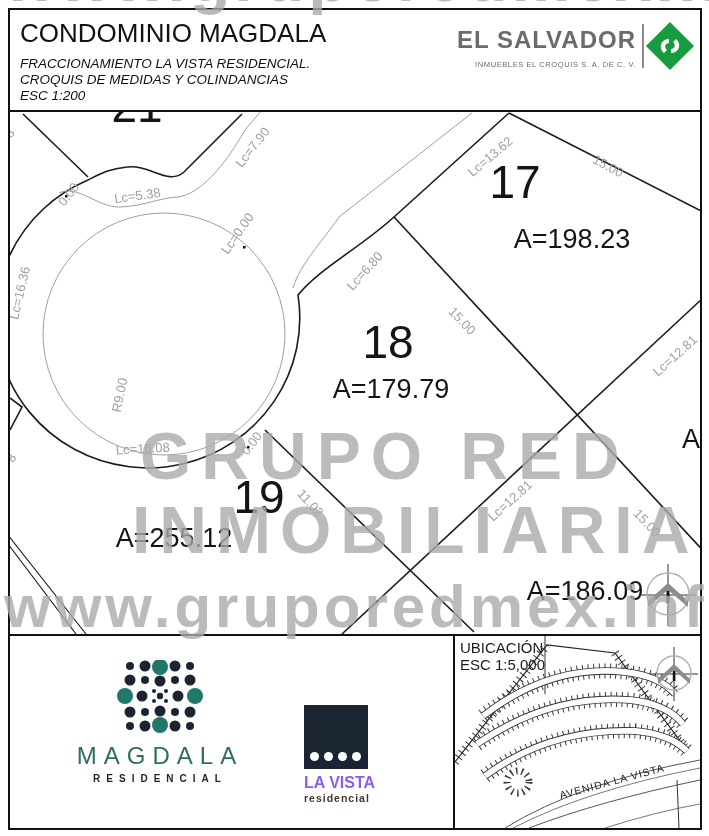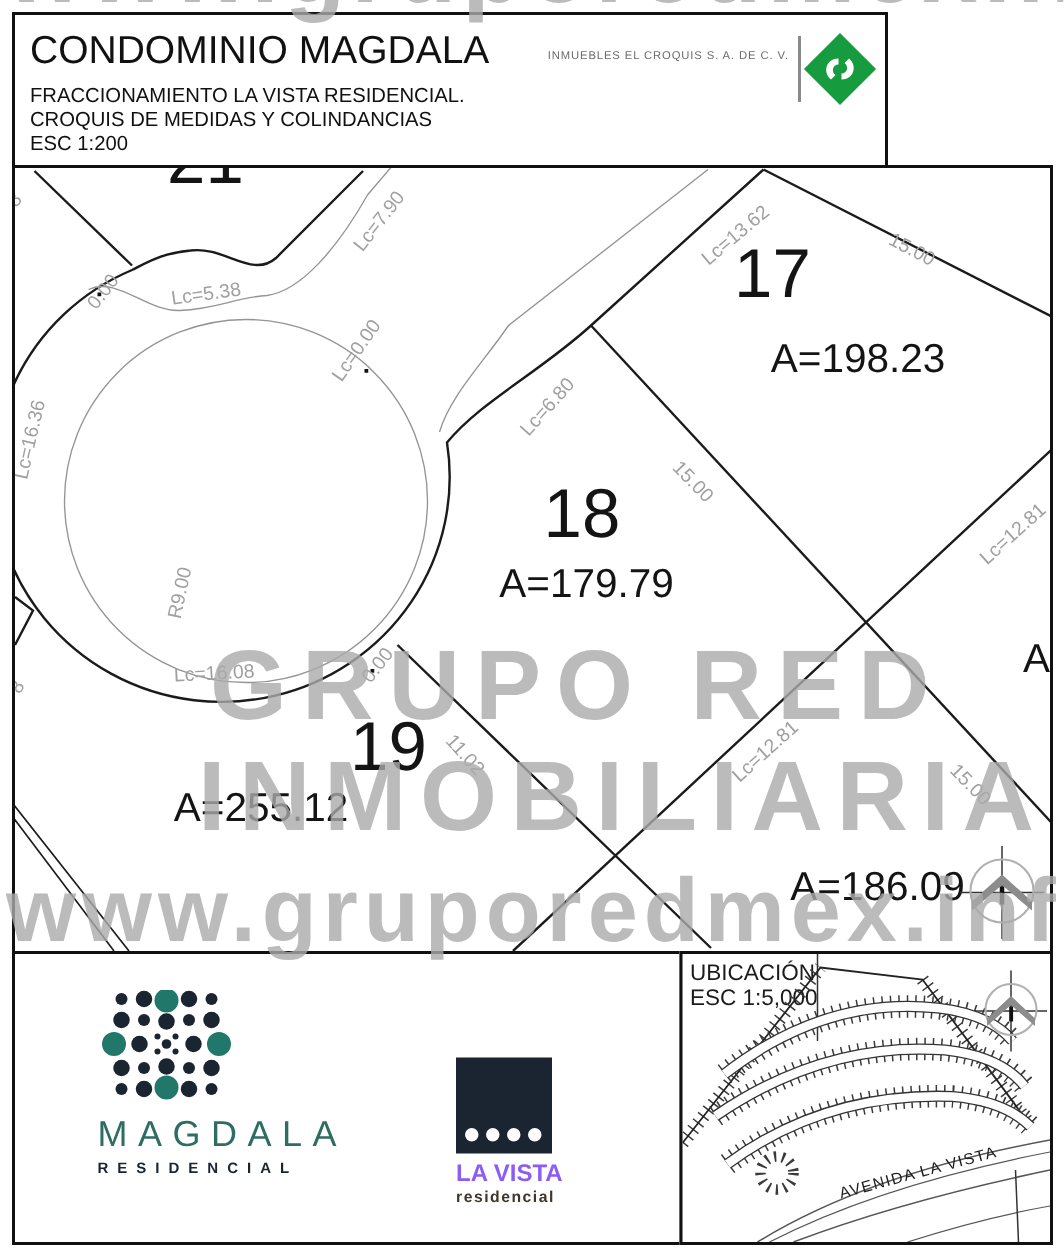--- a/index.html
+++ b/index.html
@@ -1,22 +1,22 @@
 <!DOCTYPE html>
 <html><head>
 <meta charset="utf-8">
 <style>
   html,body{margin:0;padding:0;background:#fff;}
   body{font-family:"Liberation Sans", sans-serif; -webkit-font-smoothing:antialiased;}
   #page{position:relative;width:709px;height:836px;background:#fff;overflow:hidden;}
   .box{position:absolute;border:2px solid #111;background:#fff;box-sizing:border-box;}
   
-  #hdr{left:8px;top:8px;width:584px;height:104px;}
+  #hdr{left:8px;top:8px;width:694px;height:104px;}
   #hdr-title{position:absolute;left:10px;top:8px;font-size:26px;color:#111;letter-spacing:0px;white-space:nowrap;}
-  #hdr-sub{position:absolute;left:10px;top:46px;font-size:13.5px;line-height:16px;color:#111;}
+  #hdr-sub{position:absolute;left:10px;top:46px;font-size:13.5px;line-height:16px;color:#111;font-style:italic;}
   #co{position:absolute;right:64px;top:16px;text-align:right;}
   #co-name{font-size:24px;font-weight:bold;color:#6b6b6b;letter-spacing:1px;}
   #co-legal{font-size:7.5px;color:#6b6b6b;letter-spacing:0.6px;margin-top:6px;}
   #co-vline{position:absolute;right:56px;top:14px;width:2px;height:44px;background:#8a8a8a;}
   #co-logo{position:absolute;right:4px;top:10px;width:52px;height:52px;}
   
   #map{left:8px;top:110px;width:694px;height:526px;}
   #map svg{position:absolute;left:0;top:0;}
   .dim{fill:#a0a0a0;font-size:13px;}
   .num{fill:#141414;font-size:46px;}
@@ -26,21 +26,21 @@
   .gry{stroke:#949494;stroke-width:0.9;fill:none;}
   
   .wm{position:absolute;color:#ababab;opacity:0.8;font-weight:bold;white-space:nowrap;z-index:6;pointer-events:none;}
   #wm0{left:4px;top:-60px;font-size:66px;letter-spacing:4px;}
   #wm1{left:140px;top:418px;font-size:66px;letter-spacing:10px;}
   #wm2{left:132px;top:492px;font-size:66px;letter-spacing:9px;}
   #wm3{left:4px;top:572px;font-size:60px;letter-spacing:4px;}
   
   #ft-l{left:8px;top:634px;width:447px;height:196px;}
   #ft-r{left:453px;top:634px;width:249px;height:196px;text-align:center;}
-  #magdala{position:absolute;left:55px;top:24px;width:190px;}
+  #magdala{position:absolute;left:55px;top:24px;width:190px;text-align:center;}
   #magdala-name{font-size:24px;color:#2e6e62;letter-spacing:7px;margin-top:4px;}
   #magdala-tag{font-size:10px;font-weight:bold;color:#1a2430;letter-spacing:6px;margin-top:3px;}
   #lavista{position:absolute;left:294px;top:69px;width:80px;text-align:left;}
   #lv-sq{width:64px;height:64px;background:#1b2531;position:relative;}
   #lv-name{font-size:16px;font-weight:bold;color:#8b5cf6;letter-spacing:0px;margin-top:5px;}
   #lv-tag{font-size:10.5px;font-weight:bold;color:#42362a;letter-spacing:1px;margin-top:0px;}
   .lv-dot{position:absolute;bottom:8px;width:9px;height:9px;border-radius:50%;background:#fff;}
 </style>
 </head>
 <body>
@@ -50,20 +50,21 @@
   <div class="wm" id="wm0">www.gruporedmex.info</div>
 
   <div class="box" id="hdr">
     <div id="hdr-title">CONDOMINIO MAGDALA</div>
     <div id="hdr-sub">
       <div>FRACCIONAMIENTO LA VISTA RESIDENCIAL.</div>
       <div>CROQUIS DE MEDIDAS Y COLINDANCIAS</div>
       <div>ESC 1:200</div>
     </div>
     <div id="co">
+      <div id="co-name">EL SALVADOR</div>
       <div id="co-legal">INMUEBLES EL CROQUIS S. A. DE C. V.</div>
     </div>
     <div id="co-vline"></div>
     <div id="co-logo">
       <svg width="52" height="52" viewBox="0 0 52 52">
         <rect x="9" y="9" width="34" height="34" transform="rotate(45 26 26)" fill="#169c3e"></rect>
         <path d="M 20,33 C 14,28 17,19 25,19 L 25,23 C 21,23 20,28 23,30 Z" fill="#fff"></path>
         <path d="M 32,19 C 38,24 35,33 27,33 L 27,29 C 31,29 32,24 29,22 Z" fill="#fff"></path>
       </svg>
     </div>

